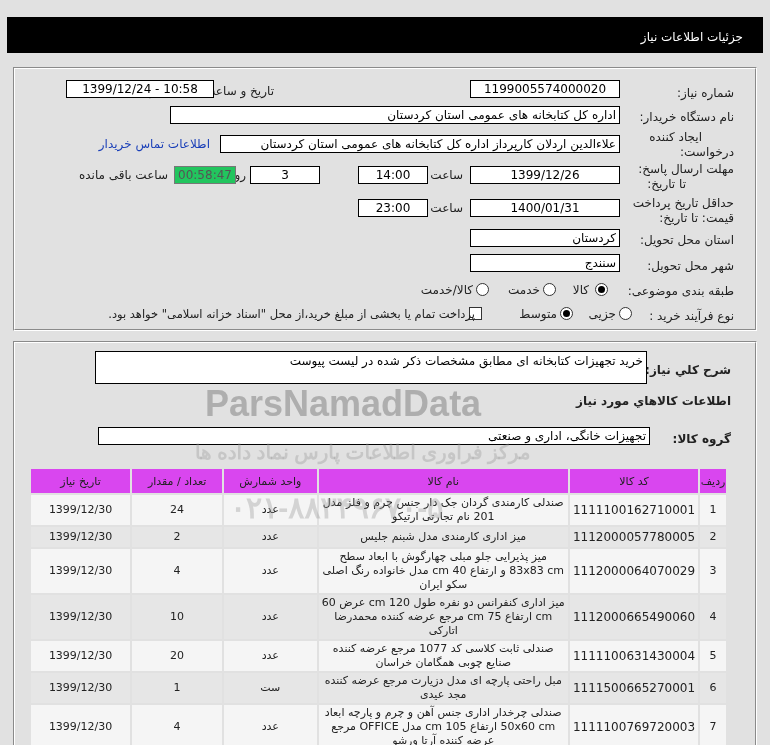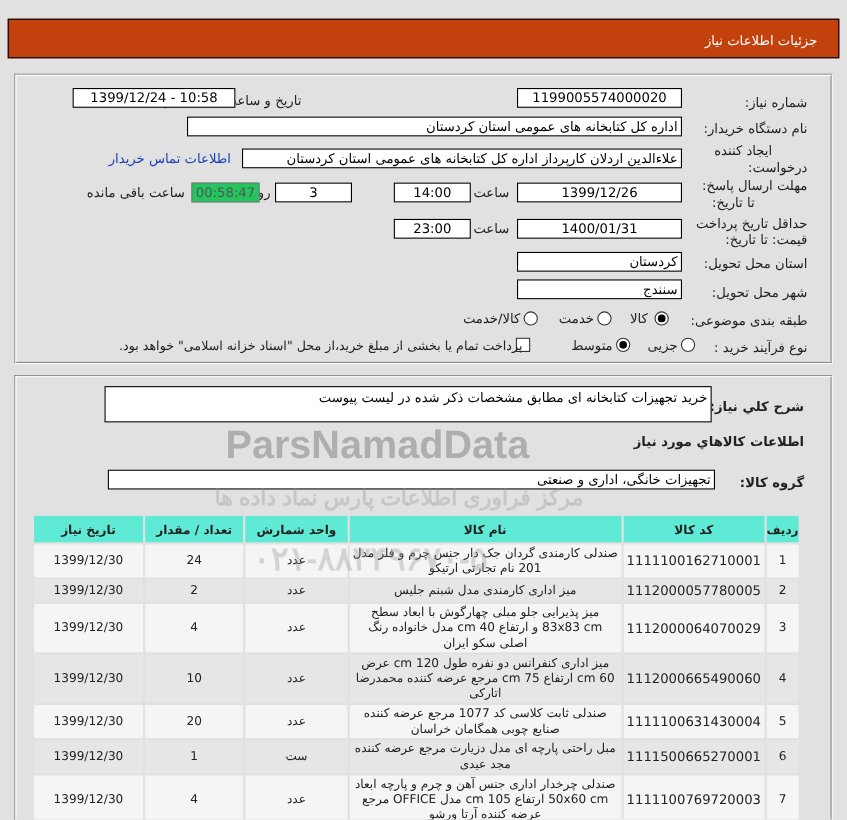--- a/index.html
+++ b/index.html
@@ -1,20 +1,20 @@
 <!DOCTYPE html>
 <html><head>
 <meta charset="utf-8">
 <style>
   * { box-sizing: border-box; margin: 0; padding: 0; }
   html, body { width: 770px; height: 745px; overflow: hidden; background: #e1e1e1; }
   body { font-family: "DejaVu Sans", sans-serif; font-size: 12px; color: #000; position: relative; }
   .banner {
     position: absolute; left: 7px; top: 17px; width: 501px; height: 36px;
-    background: #c2410c; border: 1px solid #000;
+    background: #000000; border: 1px solid #000;
     color: #fff; font-size: 12px; direction: rtl;
     padding: 12px 19px 0 0;
   }
   .banner { width: 501px; }
 
   .panel {
     position: absolute; background: #e1e1e1;
     border: 1px solid #8a8a8a; border-right-color: #fff; border-bottom-color: #fff;
   }
   .panel-inner { position: absolute; inset: 0; border: 1px solid #fff; border-right-color: #8a8a8a; border-bottom-color: #8a8a8a; }
@@ -25,21 +25,21 @@
   .box.timer { background: #22c55e; color: #555; border-color: #777; }
   .link { position: absolute; color: #1a3fb8; direction: rtl; white-space: nowrap; cursor: pointer; }
 
   .radio { position: absolute; width: 13px; height: 13px; border-radius: 50%; border: 1px solid #333; background: #fff; }
   .radio.on::after { content: ""; position: absolute; left: 2px; top: 2px; width: 7px; height: 7px; border-radius: 50%; background: #000; }
   .check { position: absolute; width: 13px; height: 13px; border: 1px solid #333; background: #fff; }
 
   .bold { font-weight: bold; }
 
   table.items { position: absolute; left: 29px; top: 467px; width: 699px; border-collapse: collapse; direction: rtl; font-size: 11px; }
-  table.items th { background: #5eead4; color: #222; font-weight: bold; height: 26px; border: 2px solid #e1e1e1; font-size: 11px; }
+  table.items th { background: #d946ef; color: #222; font-weight: normal; height: 26px; border: 2px solid #e1e1e1; font-size: 11px; }
   table.items td { border: 2px solid #e1e1e1; text-align: center; padding: 1px 3px; line-height: 14px; color: #222; }
   table.items tr:nth-child(odd) td { background: #f5f5f5; }
   table.items tr:nth-child(even) td { background: #e6e6e6; }
   td.code { direction: ltr; font-size: 12px; }
   td.name { font-size: 11px; }
 
   .watermark { position: absolute; color: rgba(150,150,150,0.55); font-weight: bold; font-family: "Liberation Sans", sans-serif; pointer-events: none; }
 </style>
 </head>
 <body>

